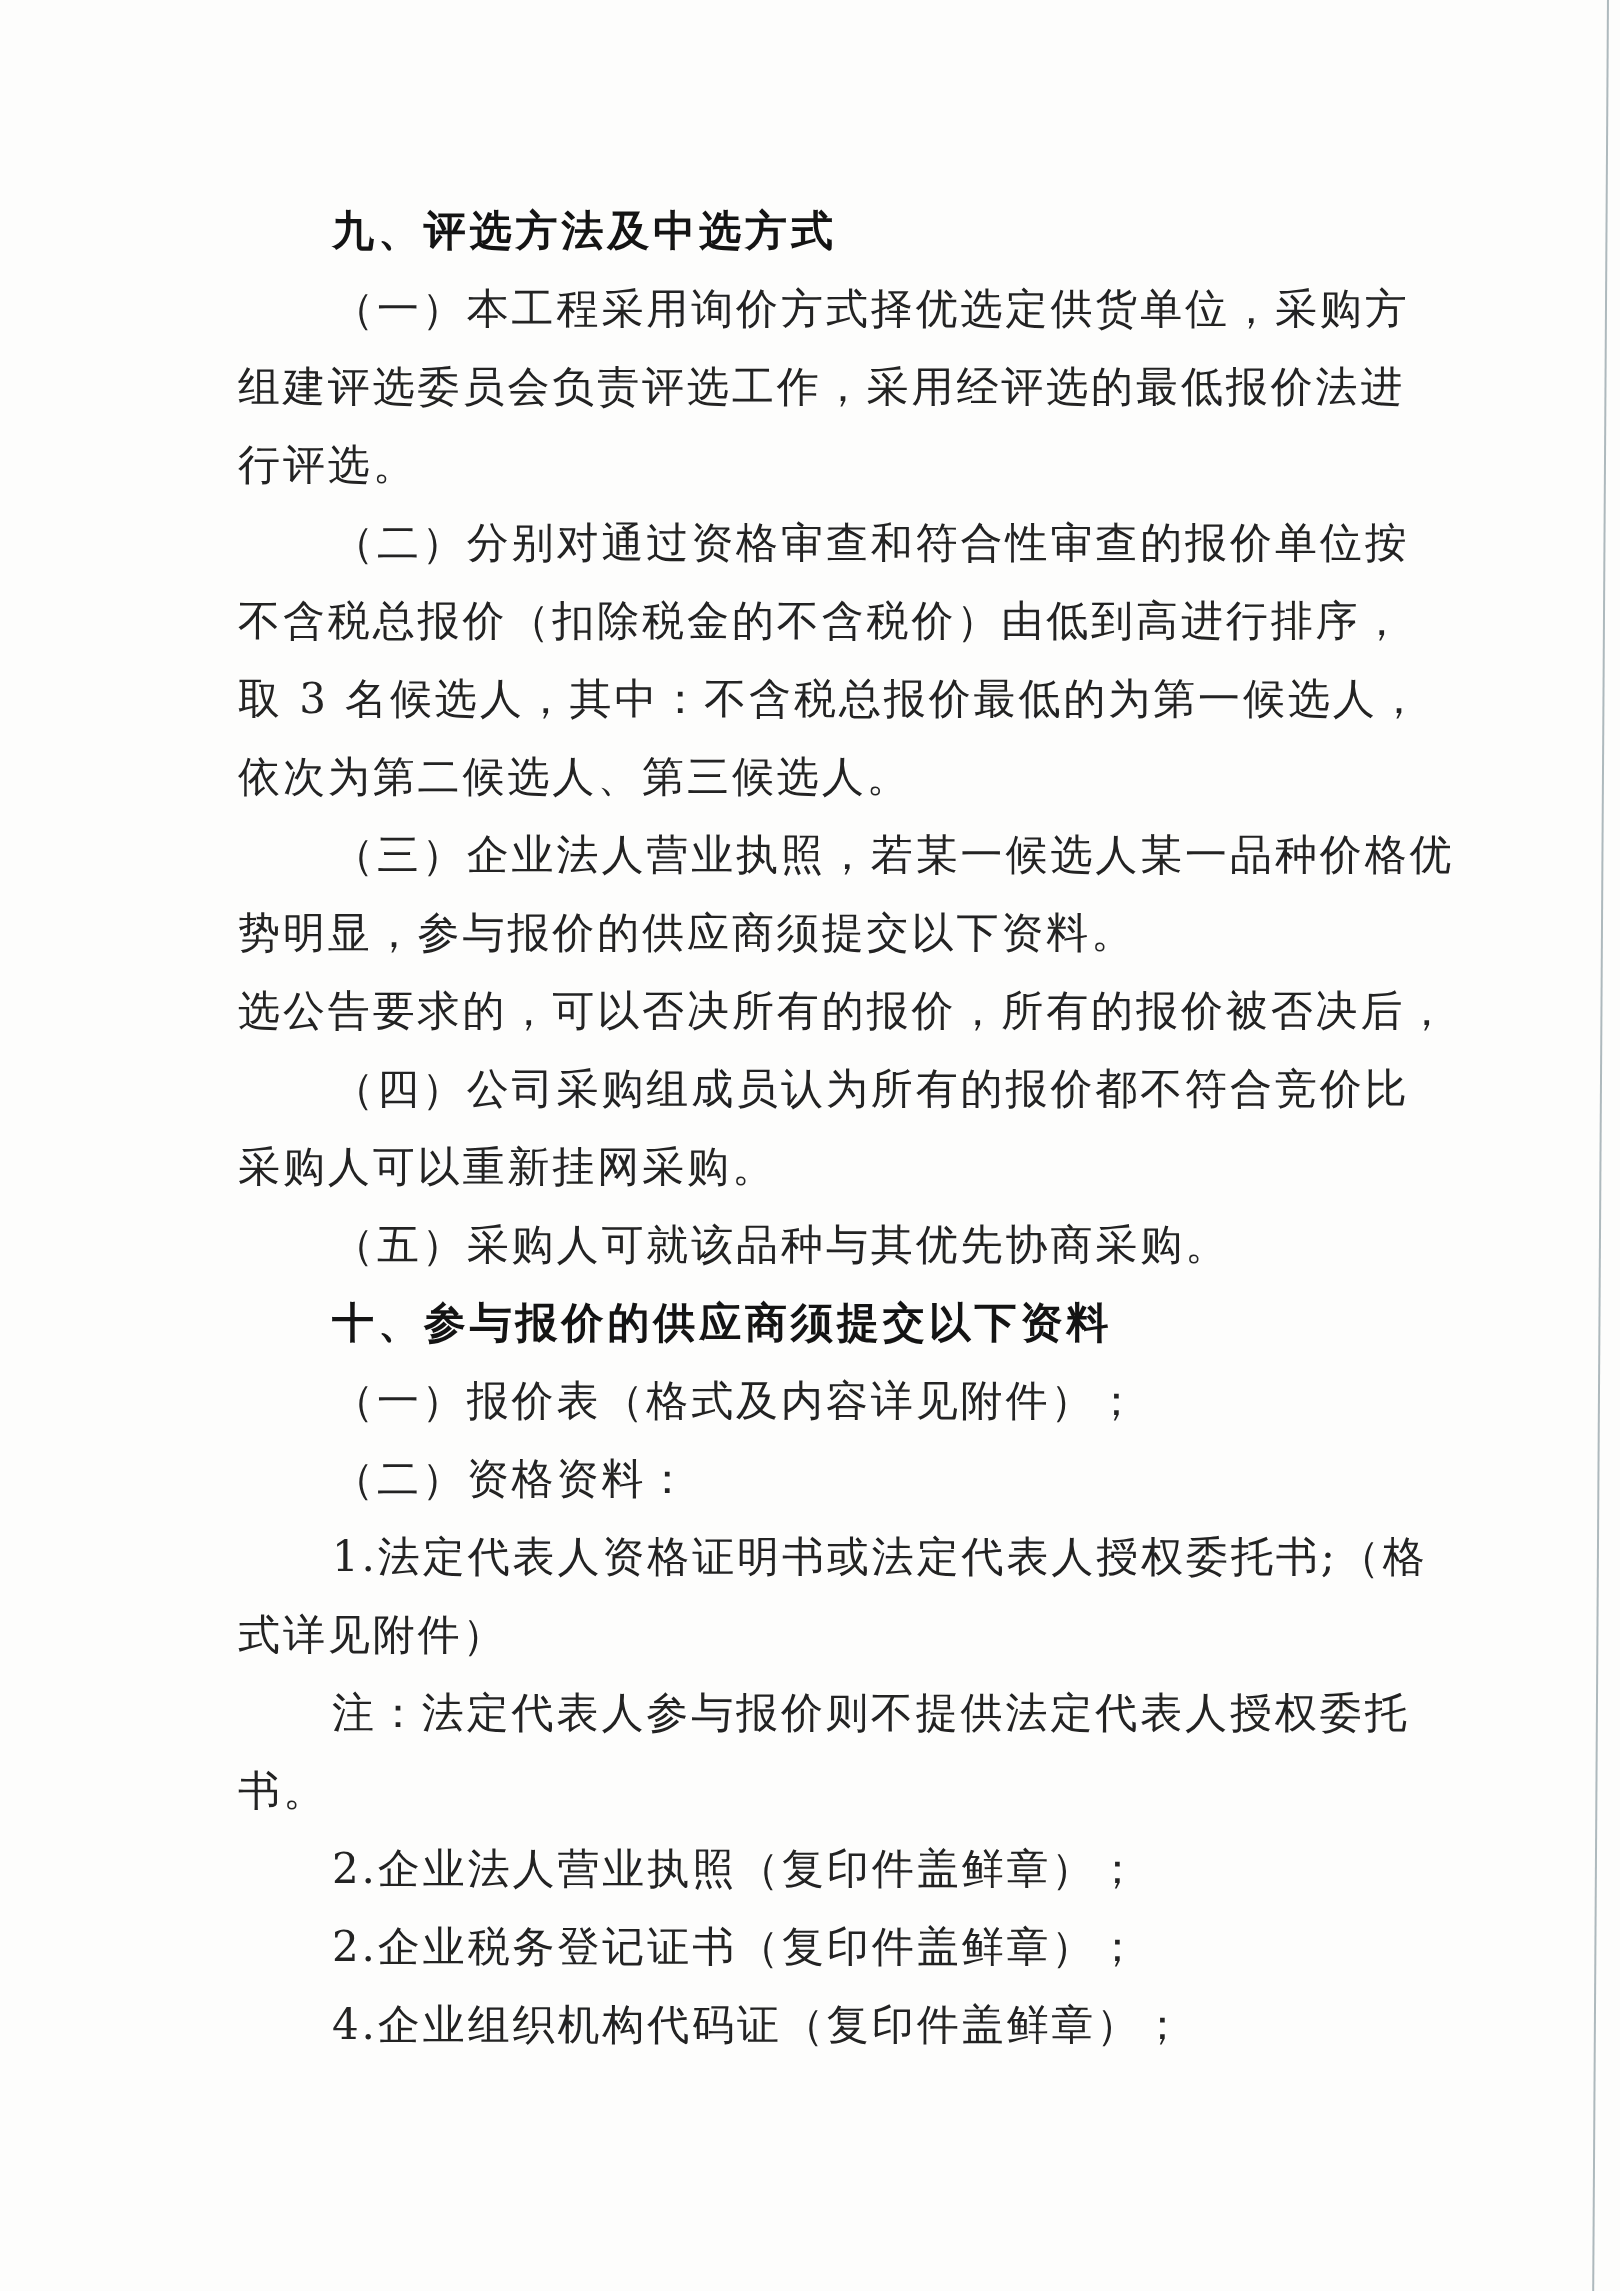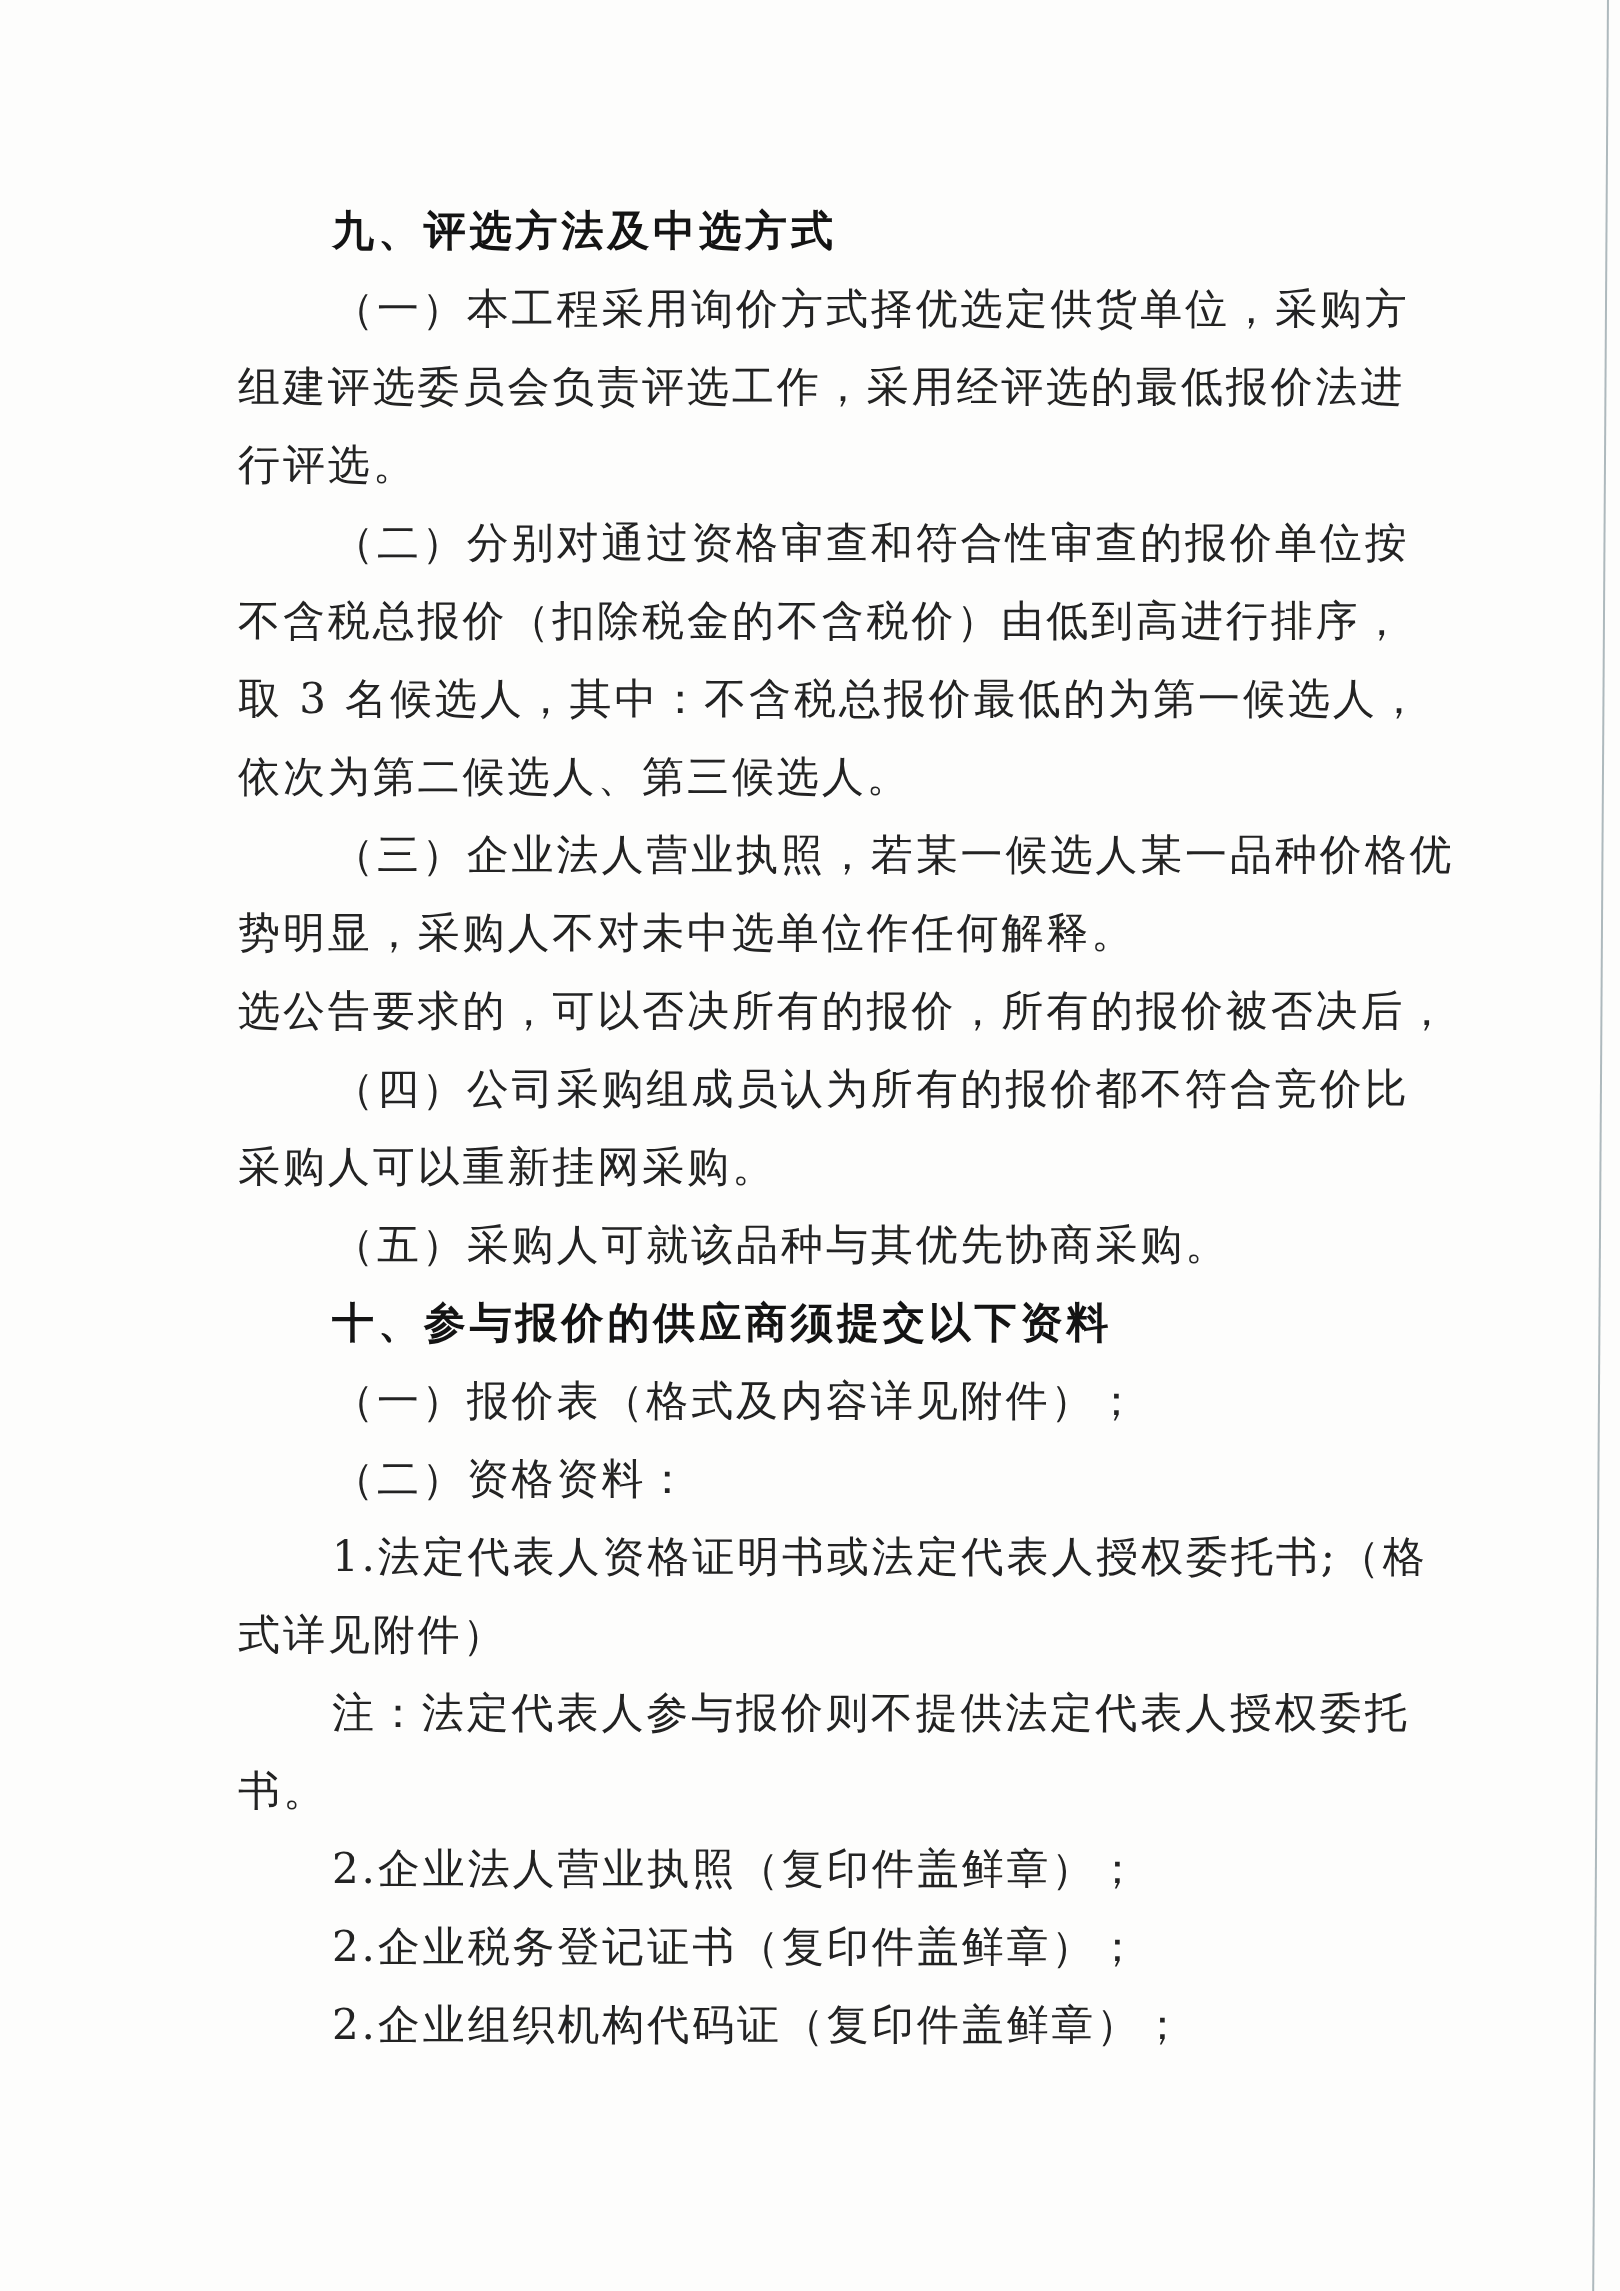--- a/index.html
+++ b/index.html
@@ -57,31 +57,31 @@
   <div class="content">
     <div class="line heading">九、评选方法及中选方式</div>
     <div class="line indent">（一）本工程采用询价方式择优选定供货单位，采购方</div>
     <div class="line">组建评选委员会负责评选工作，采用经评选的最低报价法进</div>
     <div class="line">行评选。</div>
     <div class="line indent">（二）分别对通过资格审查和符合性审查的报价单位按</div>
     <div class="line">不含税总报价（扣除税金的不含税价）由低到高进行排序，</div>
     <div class="line">取 3 名候选人，其中：不含税总报价最低的为第一候选人，</div>
     <div class="line">依次为第二候选人、第三候选人。</div>
     <div class="line indent">（三）企业法人营业执照，若某一候选人某一品种价格优</div>
-    <div class="line">势明显，采购人不对未中选单位作任何解释。</div>
+    <div class="line">势明显，参与报价的供应商须提交以下资料。</div>
     <div class="line">选公告要求的，可以否决所有的报价，所有的报价被否决后，</div>
     <div class="line indent">（四）公司采购组成员认为所有的报价都不符合竞价比</div>
     <div class="line">采购人可以重新挂网采购。</div>
     <div class="line indent">（五）采购人可就该品种与其优先协商采购。</div>
     <div class="line heading">十、参与报价的供应商须提交以下资料</div>
     <div class="line indent">（一）报价表（格式及内容详见附件）；</div>
     <div class="line indent">（二）资格资料：</div>
     <div class="line indent">1.法定代表人资格证明书或法定代表人授权委托书;（格</div>
     <div class="line">式详见附件）</div>
     <div class="line indent">注：法定代表人参与报价则不提供法定代表人授权委托</div>
     <div class="line">书。</div>
     <div class="line indent">2.企业法人营业执照（复印件盖鲜章）；</div>
     <div class="line indent">2.企业税务登记证书（复印件盖鲜章）；</div>
-    <div class="line indent">2.企业组织机构代码证（复印件盖鲜章）；</div>
+    <div class="line indent">4.企业组织机构代码证（复印件盖鲜章）；</div>
   </div>
   <div class="edge-line"></div>
 </div>
 
 
 </body></html>

